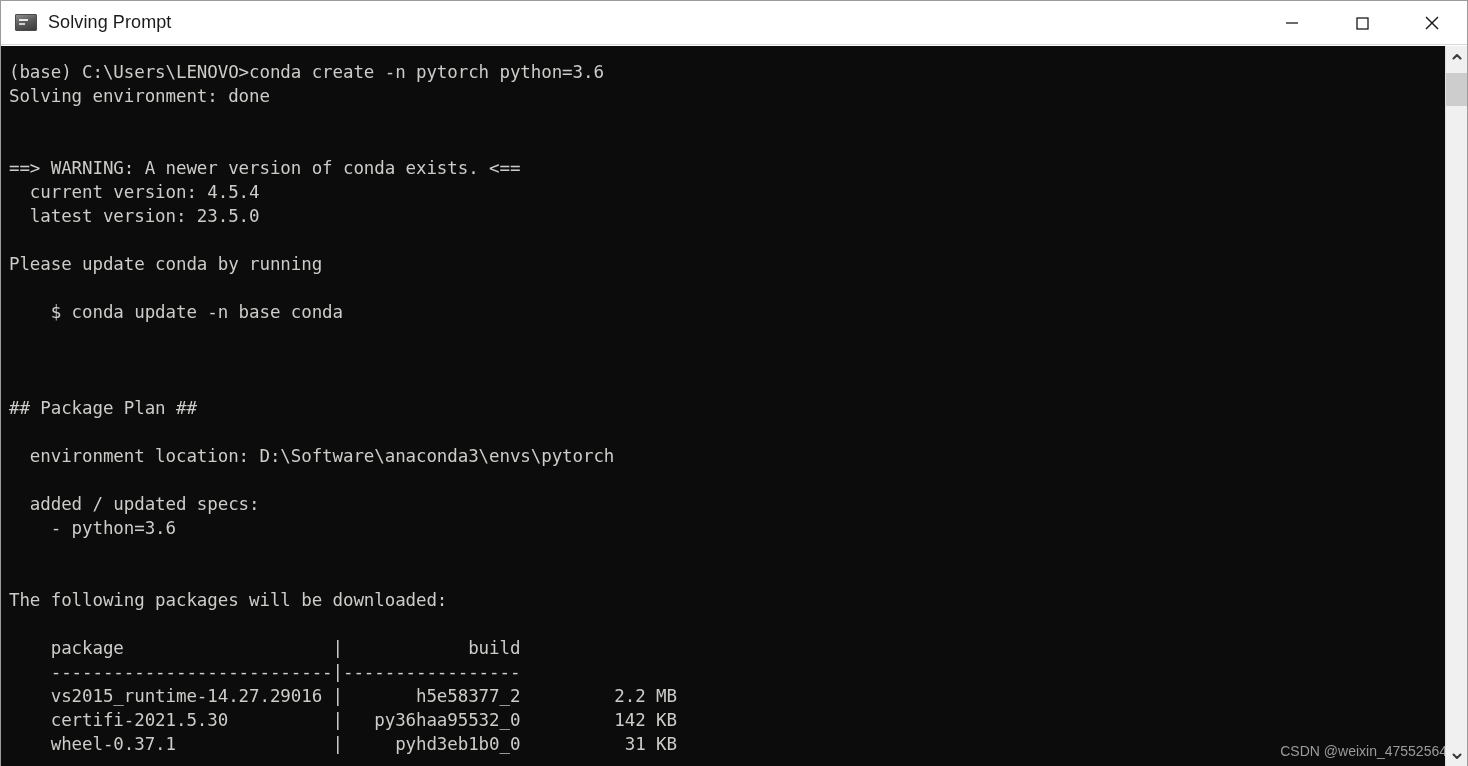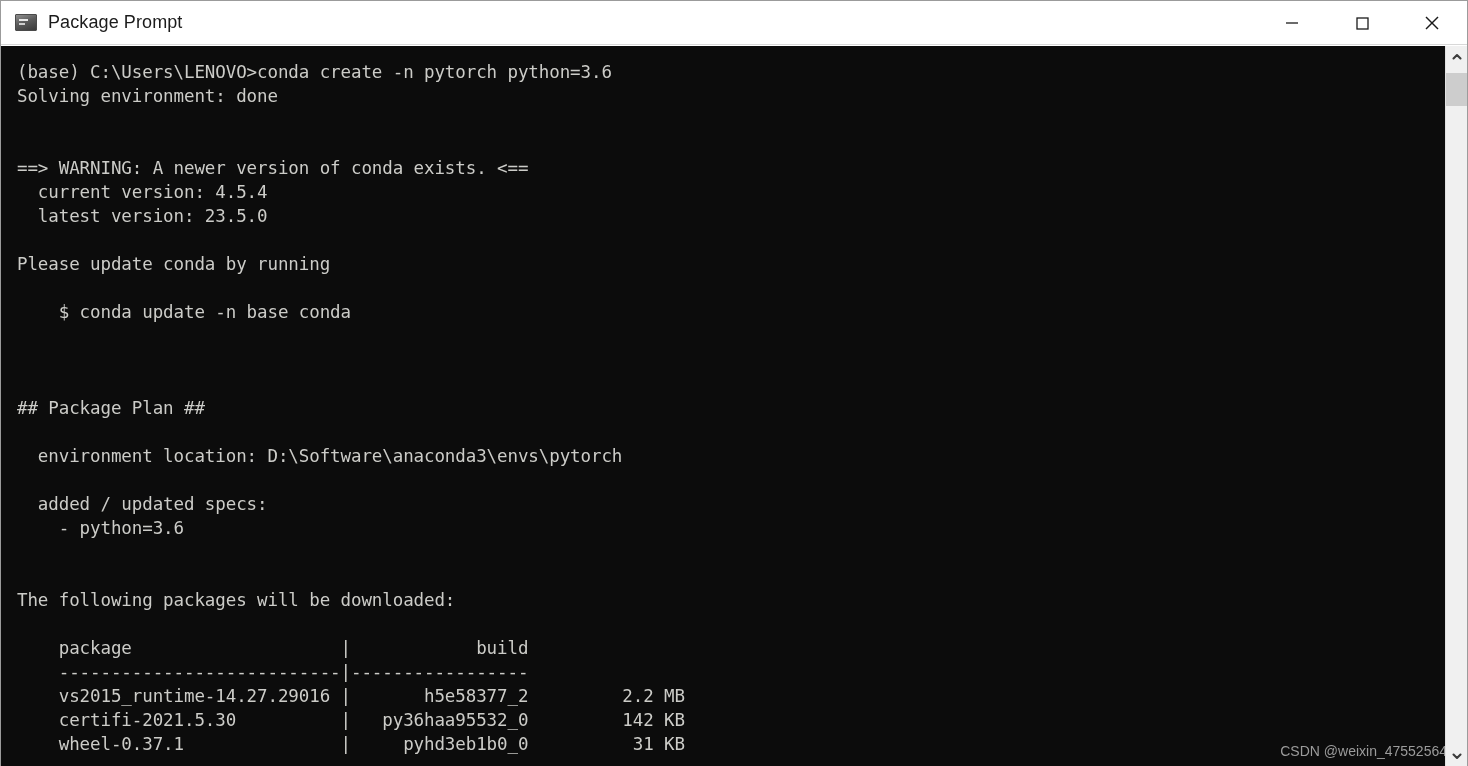--- a/index.html
+++ b/index.html
@@ -89,21 +89,21 @@
     width: 1468px;
     height: 721px;
     background: #0c0c0c;
     overflow: hidden;
   }
 
   #console-text {
     position: absolute;
     left: 0;
     top: 0;
-    padding: 14px 0 0 16px;
+    padding: 14px 0 0 8px;
     font-family: "DejaVu Sans Mono", "Liberation Mono", monospace;
     font-size: 17.5px;
     line-height: 24px;
     color: #ccccc8;
     white-space: pre;
     letter-spacing: -0.1px;
   }
 
   
   #watermark {
@@ -154,21 +154,21 @@
     background: #f0f0f0;
   }
 </style>
 </head>
 <body>
 
 <div id="window">
 
   <div id="titlebar">
     <div id="app-icon"></div>
-    <div id="title-text">Package Prompt</div>
+    <div id="title-text">Solving Prompt</div>
 
     <div id="window-controls">
       <div class="winbtn">
         <svg width="22" height="22" viewBox="0 0 22 22">
           <line x1="5" y1="11" x2="17" y2="11" stroke="#1b1b1b" stroke-width="1.3"></line>
         </svg>
       </div>
       <div class="winbtn">
         <svg width="22" height="22" viewBox="0 0 22 22">
           <rect x="6" y="6" width="11" height="11" fill="none" stroke="#1b1b1b" stroke-width="1.3"></rect>

